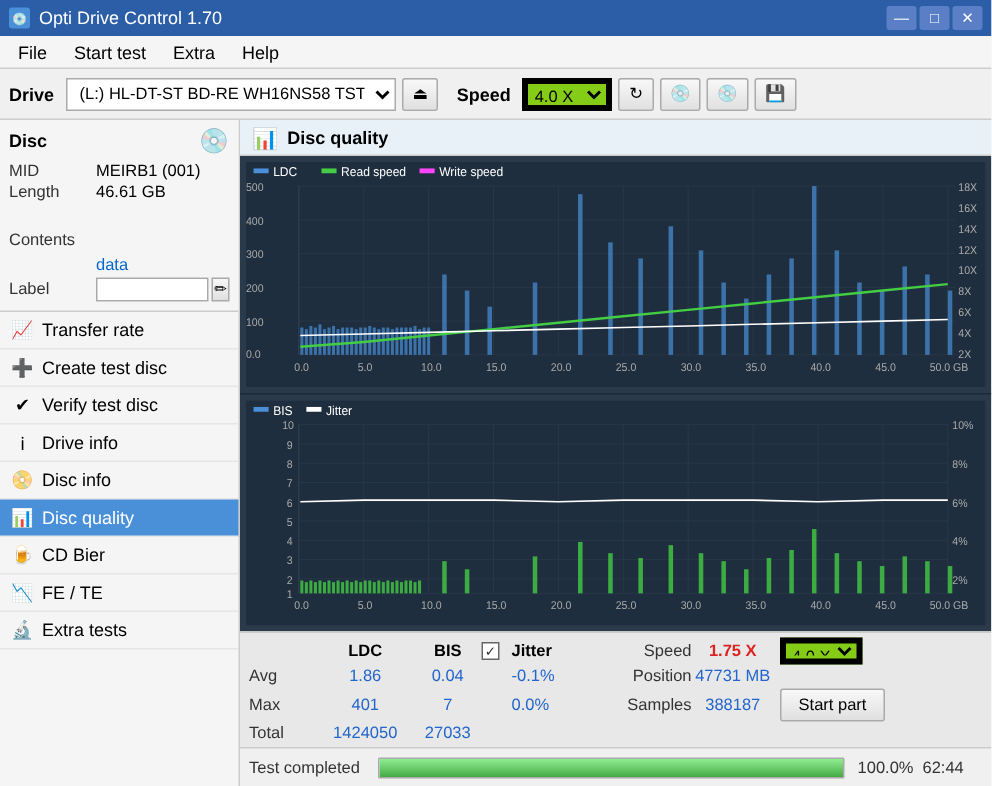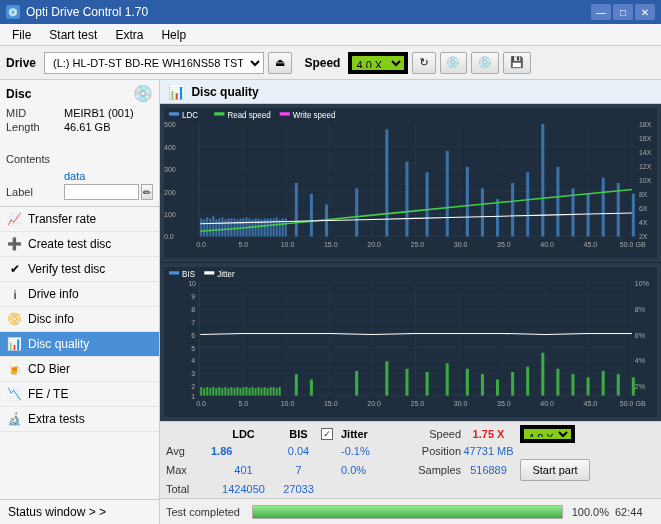--- a/index.html
+++ b/index.html
@@ -373,23 +373,20 @@
       <div class="nav-item">
         <span class="nav-item-icon">📉</span>
         <span>FE / TE</span>
       </div>
       <div class="nav-item">
         <span class="nav-item-icon">🔬</span>
         <span>Extra tests</span>
       </div>
     </div>
 
-    <div class="sidebar-status">
-      <span>Status window &gt;  &gt;</span>
-    </div>
   </div>
 
   <div class="content-area">
 
     <div class="dq-header">
       <span class="dq-icon">📊</span>
       <span class="dq-title">Disc quality</span>
     </div>
 
     <div class="charts-area">
@@ -646,36 +643,36 @@
         <select class="speed-select" style="margin-left: 4px; height: 18px; font-size: 11px; width: 55px;">
           <option>1.0 X</option>
           <option>2.0 X</option>
           <option selected="">4.0 X</option>
           <option>8.0 X</option>
         </select>
       </div>
 
       <div style="display: flex; align-items: center; font-size: 11px;">
         <span style="width: 45px; color: #333;">Avg</span>
-        <span style="width: 65px; color: #2266cc; font-weight: bold;">1.86</span>
+        <span style="width: 65px; text-align: center; color: #2266cc;">1.86</span>
         <span style="width: 45px; text-align: center; color: #2266cc;">0.04</span>
         <span style="width: 20px;"></span>
         <span style="width: 45px; color: #2266cc;">-0.1%</span>
         <span style="width: 75px; text-align: right; color: #333;">Position</span>
         <span style="width: 55px; text-align: center; color: #2266cc;">47731 MB</span>
       </div>
 
       <div style="display: flex; align-items: center; font-size: 11px;">
         <span style="width: 45px; color: #333;">Max</span>
         <span style="width: 65px; text-align: center; color: #2266cc;">401</span>
         <span style="width: 45px; text-align: center; color: #2266cc;">7</span>
         <span style="width: 20px;"></span>
         <span style="width: 45px; color: #2266cc;">0.0%</span>
         <span style="width: 75px; text-align: right; color: #333;">Samples</span>
-        <span style="width: 55px; text-align: center; color: #2266cc;">516889</span>
+        <span style="width: 55px; text-align: center; color: #2266cc;">388187</span>
         <button class="btn-start" style="margin-left: 4px;">Start part</button>
       </div>
 
       <div style="display: flex; align-items: center; font-size: 11px;">
         <span style="width: 45px; color: #333;">Total</span>
         <span style="width: 65px; text-align: center; color: #2266cc;">1424050</span>
         <span style="width: 45px; text-align: center; color: #2266cc;">27033</span>
       </div>
     </div>
 

